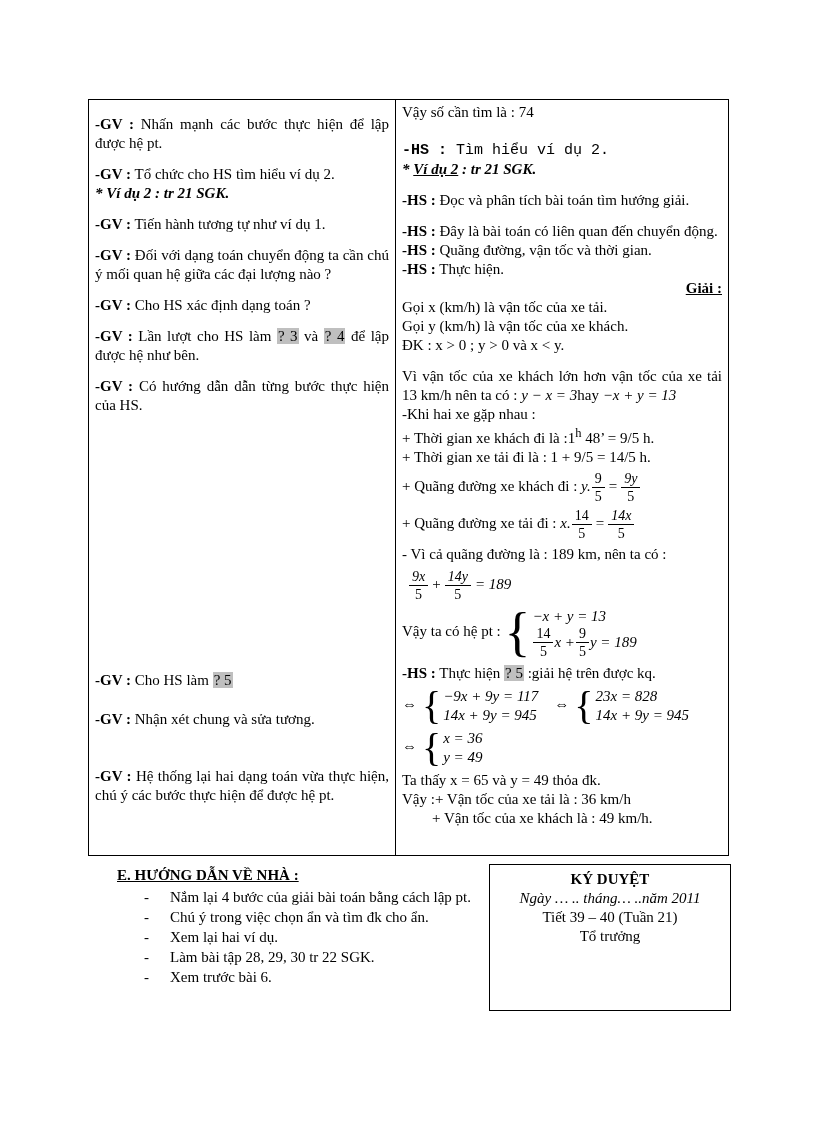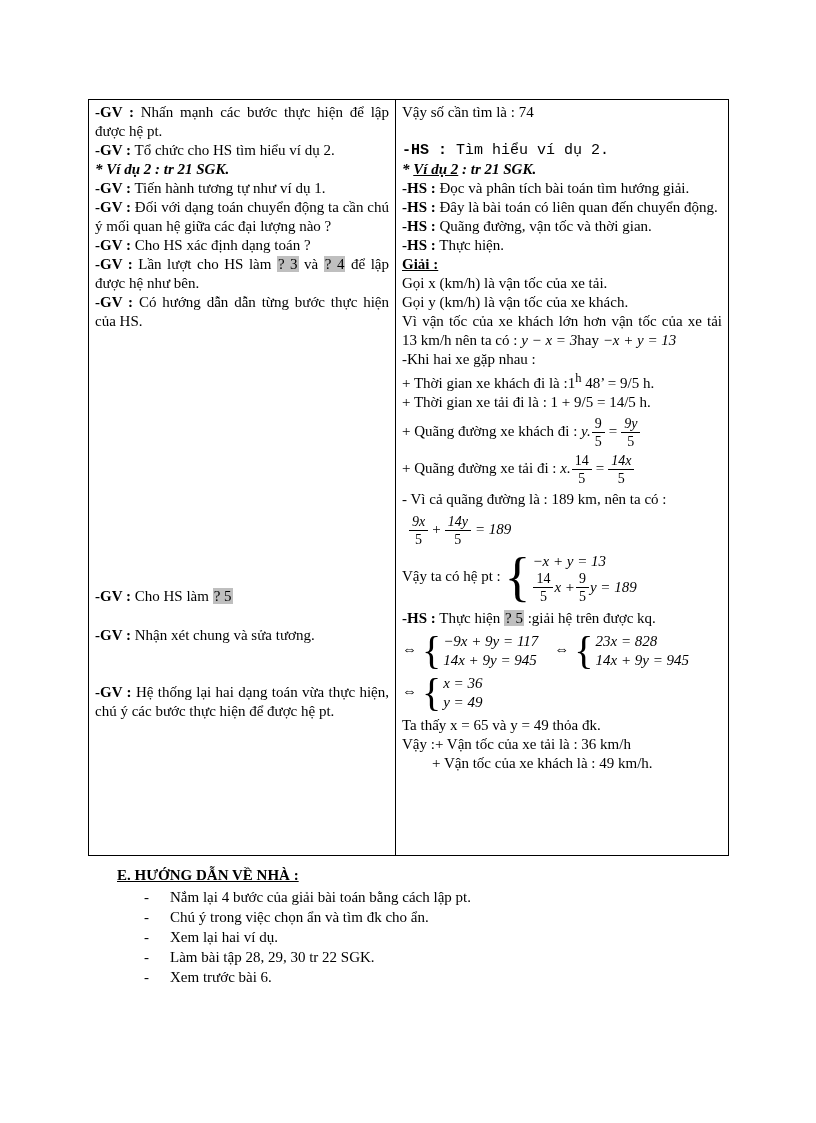--- a/index.html
+++ b/index.html
@@ -12,24 +12,24 @@
   .page { position: relative; width: 816px; height: 1123px; background: #fff; overflow: hidden; }
 
   
   .main-table { position: absolute; left: 88px; top: 99px; width: 641px; min-height: 757px;
                 display: flex; border: 1px solid #000; }
   .cell { padding: 3px 6px 4px 6px; }
   .cell-left { width: 307px; border-right: 1px solid #000; }
   .cell-right { flex: 1; }
 
   p { margin: 0; }
-  .just { text-align: justify; }
+  .just { text-align: justify; margin-top: 12px; }
   b, .bold { font-weight: bold; }
   .vidu { font-weight: bold; font-style: italic; }
-  .center { text-align: left; }
+  .center { text-align: right; }
   .u { text-decoration: underline; }
   .math { font-style: italic; }
   .qbox { background: #bfbfbf; padding: 0 1px; }
 
   
   .frac { display: inline-block; vertical-align: middle; text-align: center; margin: 0 1px; }
   .fn { display: block; border-bottom: 1px solid #000; padding: 0 3px 1px; line-height: 15px; font-size: 14px; }
   .fd { display: block; padding: 1px 3px 0; line-height: 15px; font-size: 14px; }
   .meq { margin: 0 3px; }
 
@@ -93,20 +93,21 @@
       <p>Vậy số cần tìm là : 74</p>
       <p class="mt-19"><b>-HS :</b><span> Tìm hiểu ví dụ 2.</span></p>
       <p class="vidu"><span>* </span><span class="u">Ví dụ 2</span><span> : tr 21 SGK.</span></p>
       <p class="just"><b>-HS :</b><span> Đọc và phân tích bài toán tìm hướng giải.</span></p>
       <p class="just"><b>-HS :</b><span> Đây là bài toán có liên quan đến chuyển động.</span></p>
       <p><b>-HS :</b><span> Quãng đường, vận tốc và thời gian.</span></p>
       <p><b>-HS :</b><span> Thực hiện.</span></p>
       <p class="center"><b class="u">Giải :</b></p>
       <p>Gọi x (km/h)  là vận tốc của xe tải.</p>
       <p>Gọi y (km/h)  là vận tốc của xe khách.</p>
+      <p>ĐK : x &gt; 0 ; y &gt; 0 và x &lt; y.</p>
       <p class="just"><span>Vì vận tốc của xe khách lớn hơn vận tốc của xe tải 13 km/h nên ta có : </span><span class="math">y − x = 3</span><span>hay </span><span class="math">−x + y = 13</span></p>
       <p>-Khi hai xe gặp nhau :</p>
       <p><span>+ Thời gian xe khách đi là :1</span><sup>h</sup><span> 48’ = 9/5 h.</span></p>
       <p>+ Thời gian xe tải đi là : 1 + 9/5 = 14/5 h.</p>
 
       <p class="mline"><span>+ Quãng đường xe khách đi : </span><span class="math">y.</span><span class="frac"><span class="fn">9</span><span class="fd">5</span></span><span class="meq">=</span><span class="frac"><span class="fn math">9y</span><span class="fd">5</span></span></p>
 
       <p class="mline"><span>+ Quãng đường xe tải đi : </span><span class="math">x.</span><span class="frac"><span class="fn">14</span><span class="fd">5</span></span><span class="meq">=</span><span class="frac"><span class="fn math">14x</span><span class="fd">5</span></span></p>
 
       <p>- Vì cả quãng đường là : 189 km, nên ta có :</p>
@@ -179,14 +180,20 @@
     <div class="fw-item">
         <span class="dash">-</span>
         <span>Làm bài tập 28, 29, 30 tr 22 SGK.</span>
       </div>
     <div class="fw-item">
         <span class="dash">-</span>
         <span>Xem trước bài 6.</span>
       </div>
   </div>
 
+  <div class="approval">
+    <div class="ap-title">KÝ DUYỆT</div>
+    <div class="ap-date">Ngày … .. tháng… ..năm 2011</div>
+    <div>Tiết 39 – 40 (Tuần 21)</div>
+    <div>Tổ trưởng</div>
+  </div>
 
 </div>
 
 </body></html>

